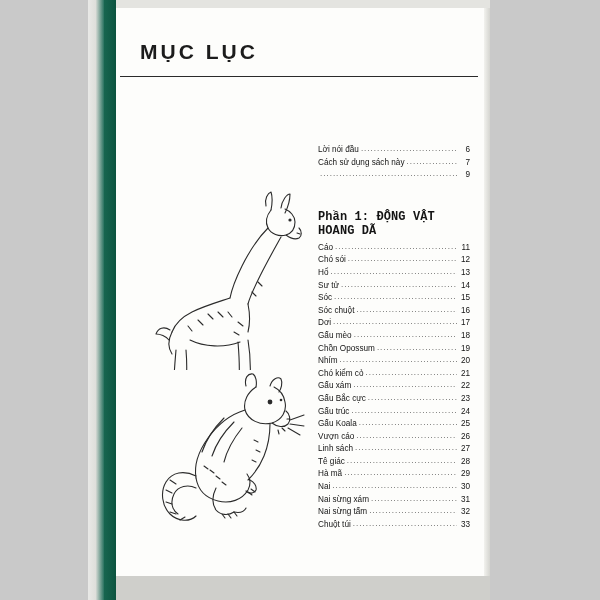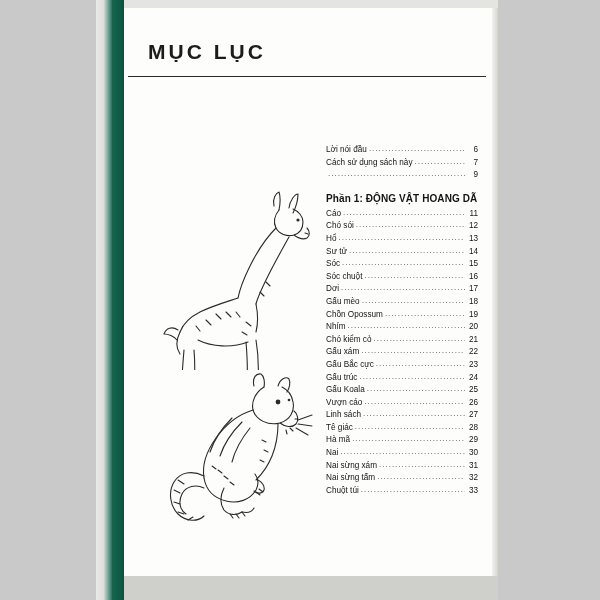--- a/index.html
+++ b/index.html
@@ -8,21 +8,21 @@
   }
   body {
     width: 600px;
     height: 600px;
     background: #c9c9c9;
     font-family: "Liberation Sans", sans-serif;
     overflow: hidden;
   }
   .page {
     position: absolute;
-    left: 8px;
+    left: 0;
     top: 0;
     width: 497px;
     height: 600px;
   }
   
   .spine {
     position: absolute;
     left: 88px;
     top: 0;
     width: 30px;
@@ -135,24 +135,25 @@
     position: relative;
     top: -1px;
   }
   .toc-page {
     flex: 0 0 auto;
     text-align: right;
     min-width: 11px;
   }
   .toc-section {
     font-weight: 700;
-    margin-top: 11px;
+    margin-top: 28px;
     margin-bottom: 4px;
-    font-size: 10px;
+    font-size: 12px;
     letter-spacing: 0.1px;
+    font-family: Liberation Mono, monospace;
   }
 </style>
 </head>
 <body>
 
 <div class="page">
 
   <div class="spine"></div>
   <div class="spine-inner"></div>
 

